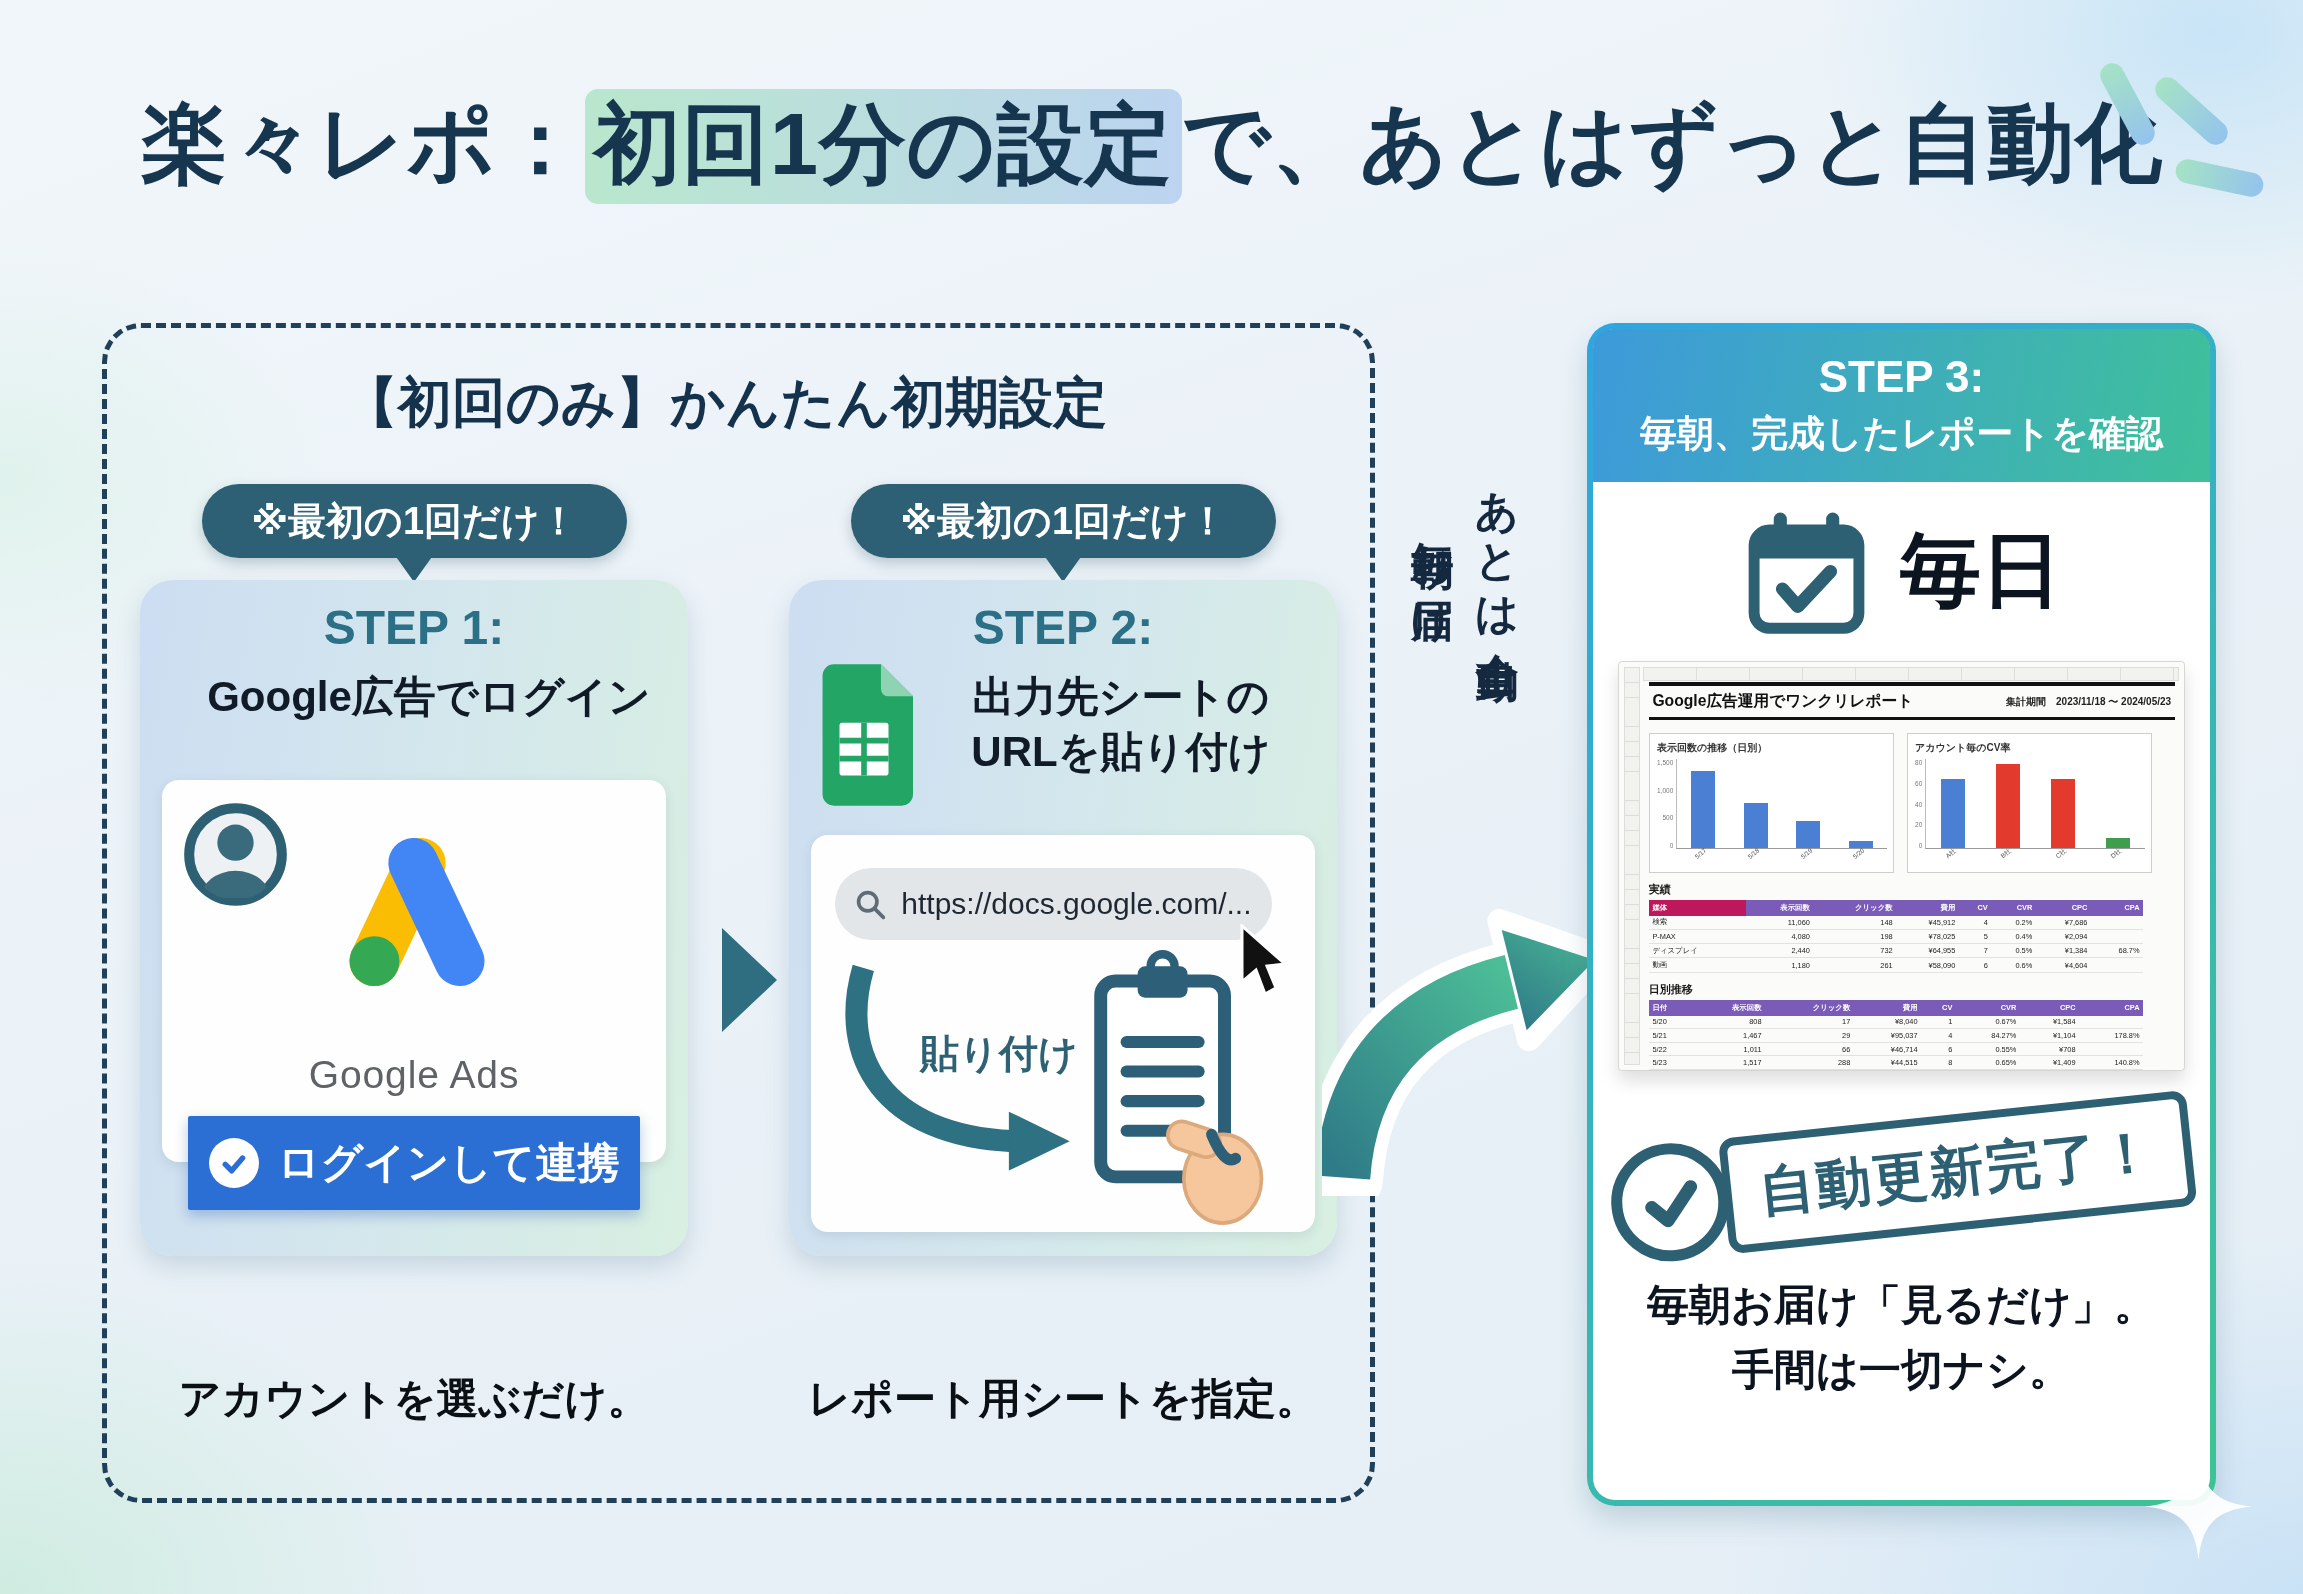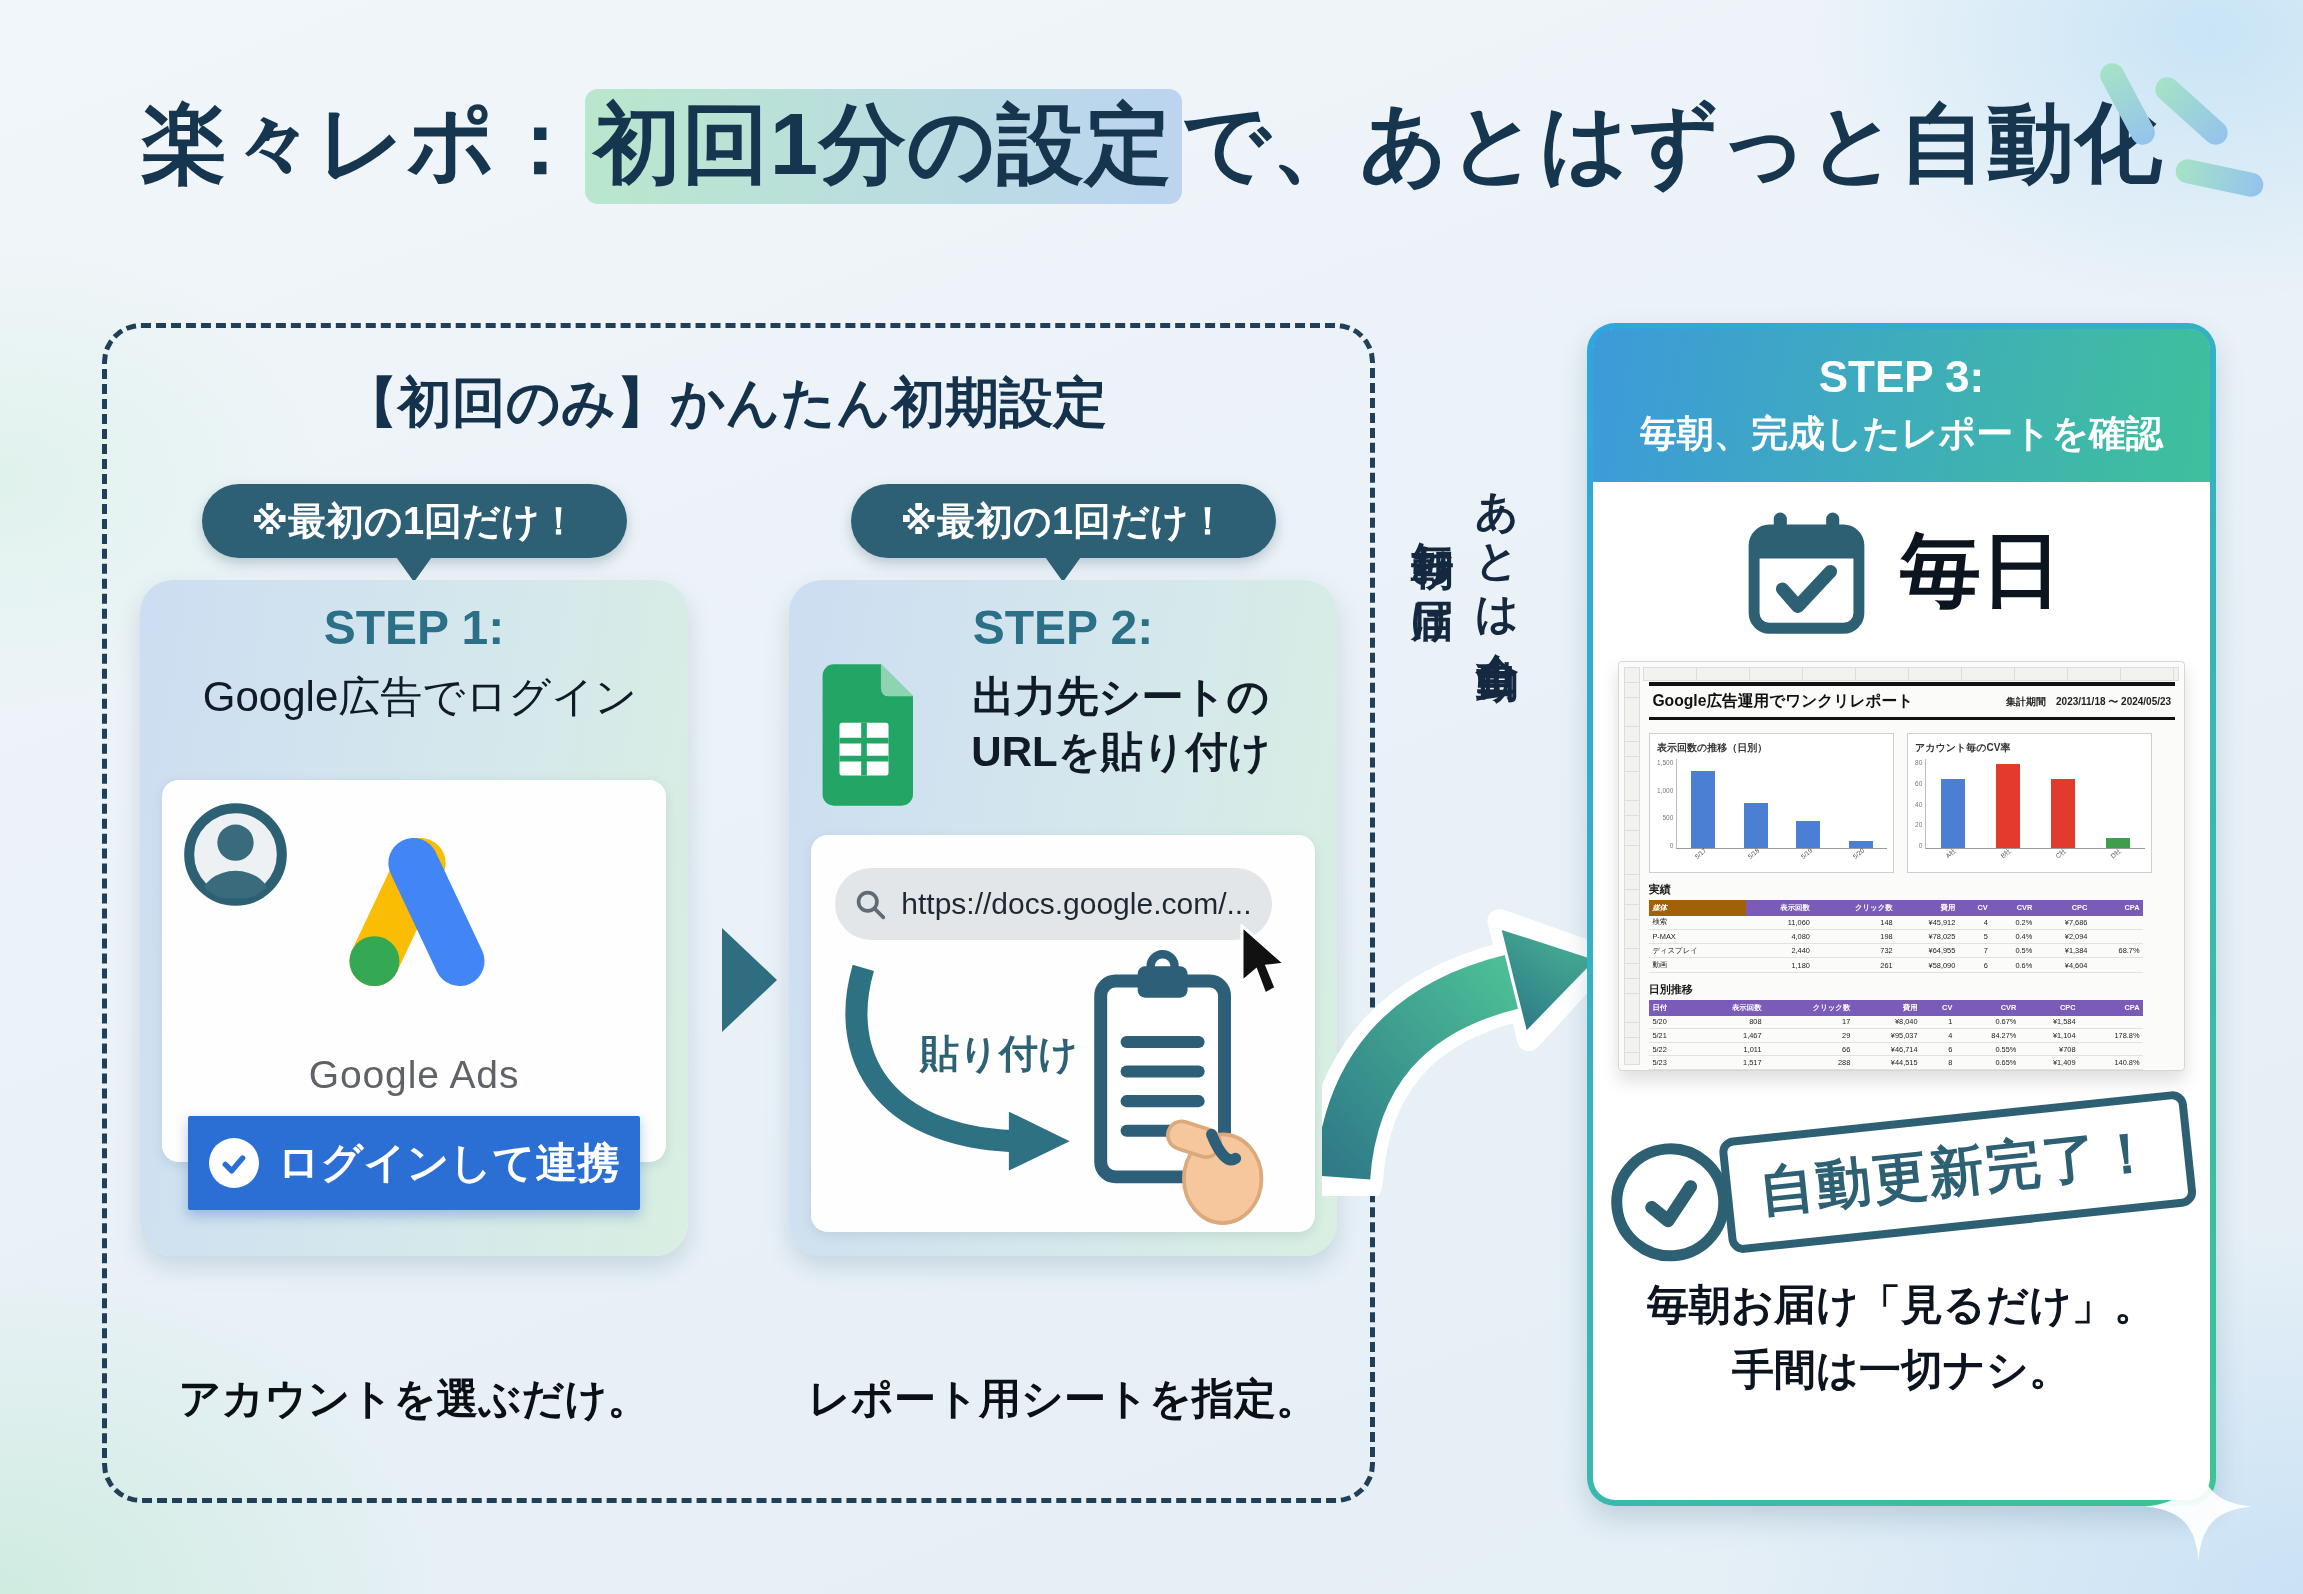--- a/index.html
+++ b/index.html
@@ -32,22 +32,22 @@
     font-size:38px;font-weight:800;text-align:center;line-height:74px;
     box-shadow:0 5.5px 13px rgba(30,70,90,.25);}
   .badge-tail{width:0;height:0;border-left:20px solid transparent;border-right:20px solid transparent;
     border-top:28px solid #2d6074;}
   
   .card{width:548px;height:676px;border-radius:33px;
     background:linear-gradient(100deg,#cdddf2 0%,#d4e8ec 55%,#d8efe1 100%);
     box-shadow:0 11px 24px rgba(50,90,120,.18);}
   .step-label{position:absolute;left:0;width:100%;top:20px;text-align:center;
     font-size:48px;font-weight:900;color:#2b7086;}
-  .card-heading{position:absolute;left:6px;width:100%;top:89px;text-align:center;
-    font-size:42px;font-weight:400;color:#101b27;}
+  .card-heading{position:absolute;left:15px;width:100%;top:89px;text-align:center;
+    font-size:42px;font-weight:700;color:#101b27;}
   .inner-panel{position:absolute;left:22px;width:504px;background:#fdfefd;border-radius:16.6px;
     box-shadow:0 3.7px 11px rgba(60,90,110,.12);}
   .caption{width:548px;text-align:center;font-size:42px;font-weight:800;color:#0b1015;}
   
   .ads-wordmark{position:absolute;left:0;width:100%;top:273px;text-align:center;
     font-size:39px;color:#5f6368;letter-spacing:0.9px;}
   .login-btn{position:absolute;left:26px;right:26px;top:336px;height:94px;background:#2b6fd4;
     border-radius:2px;display:flex;align-items:center;justify-content:center;gap:19px;
     color:#ffffff;font-size:42px;font-weight:800;box-shadow:0 5.5px 13px rgba(30,80,180,.3);}
   .check-circle{width:50px;height:50px;border-radius:50%;background:#fff;display:flex;
@@ -318,21 +318,21 @@
                   </div>
                 </div>
               </div>
           </div>
         </div>
         <div>
             <div class="section-label">実績</div>
             <table class="sheet-table">
               <thead>
                 <tr>
-                  <th style="background: #a16207; font-style: italic;">媒体</th>
+                  <th style="background: #be185d;">媒体</th>
                   <th style="background: rgb(123, 91, 184);">表示回数</th>
                   <th style="background: rgb(123, 91, 184);">クリック数</th>
                   <th style="background: rgb(123, 91, 184);">費用</th>
                   <th style="background: rgb(123, 91, 184);">CV</th>
                   <th style="background: rgb(123, 91, 184);">CVR</th>
                   <th style="background: rgb(123, 91, 184);">CPC</th>
                   <th style="background: rgb(123, 91, 184);">CPA</th>
                 </tr>
               </thead>
               <tbody>

